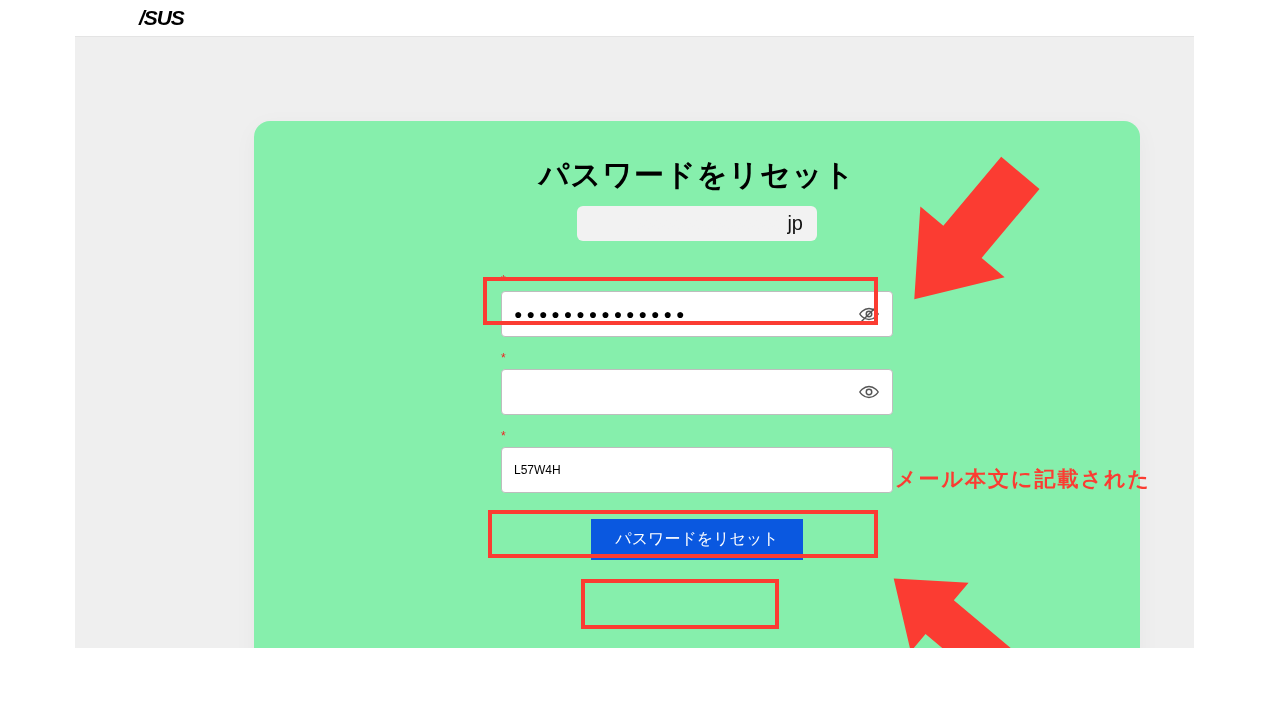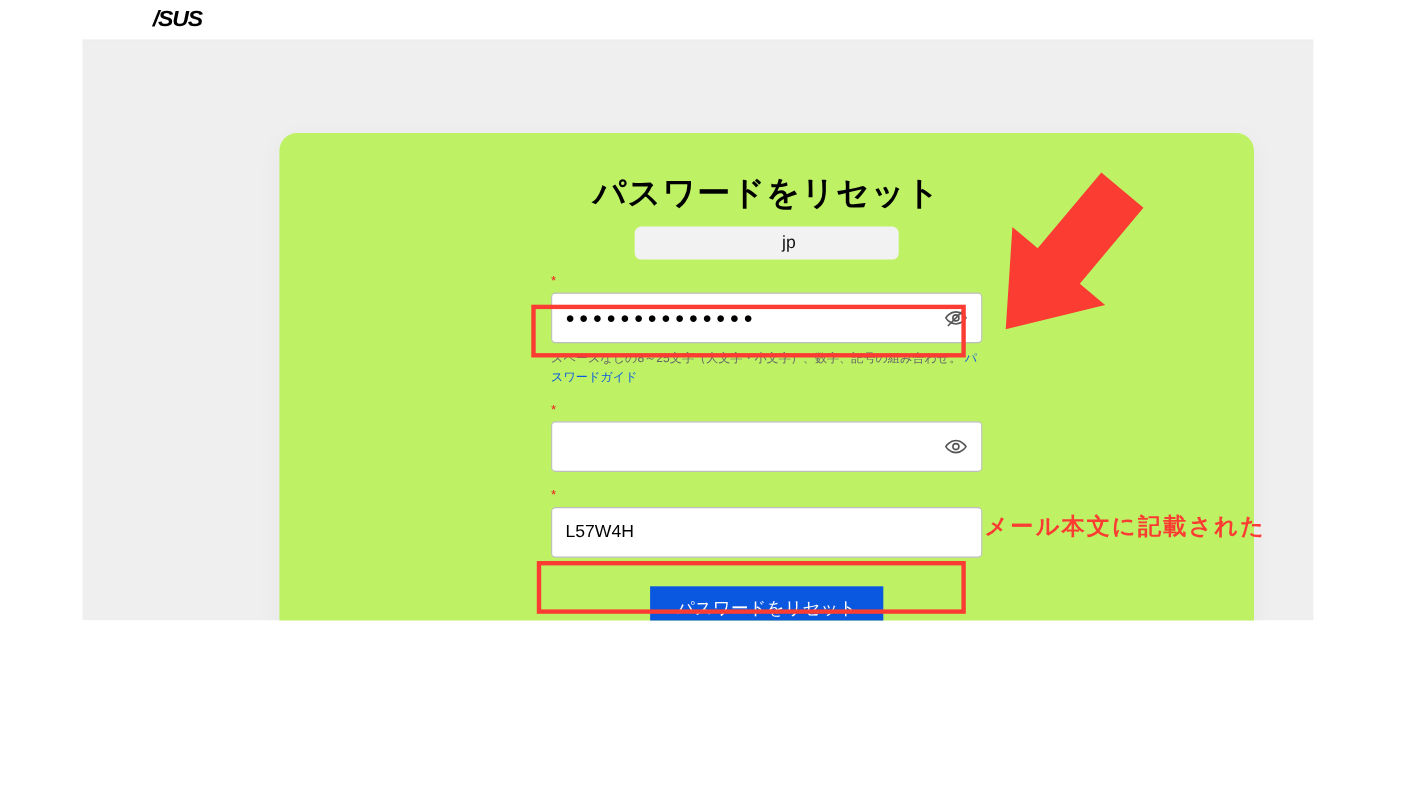--- a/index.html
+++ b/index.html
@@ -1,59 +1,59 @@
 <!DOCTYPE html>
 <html><head>
 <meta charset="utf-8">
 <style>
   * { box-sizing: border-box; margin: 0; padding: 0; }
   html, body { width: 1280px; height: 720px; font-family: "Helvetica Neue", Arial, "Hiragino Kaku Gothic ProN", "Meiryo", sans-serif; background: #fff; }
-  .page { width: 1280px; height: 564px; position: relative; overflow: hidden; }
+  .page { width: 1280px; height: 648px; position: relative; overflow: hidden; }
   .header { height: 36px; display: flex; align-items: center; padding-left: 140px; }
   .logo { font-family: Arial, sans-serif; font-weight: 900; font-style: italic; font-size: 20px; letter-spacing: -1px; color: #000; transform: scaleX(1.05); }
   .divider { position: absolute; top: 36px; left: 75px; right: 86px; height: 1px; background: #e4e4e4; }
   .gray-area { position: absolute; top: 37px; left: 75px; right: 86px; bottom: 0; background: #efefef; }
   .card {
     position: absolute;
     left: 254px; top: 121px;
     width: 886px; height: 550px;
-    background: #bef264;
+    background: #86efac;
     border-radius: 16px;
     box-shadow: 0 6px 24px rgba(0,0,0,0.04);
     padding-top: 34px;
   }
   .card-inner { width: 392px; margin: 0 auto; text-align: center; }
   .title { font-size: 30px; font-weight: 700; color: #000; margin-bottom: 10px; letter-spacing: 1px; }
   .email-box {
     display: inline-block;
     min-width: 240px;
     background: #f2f2f2;
     border-radius: 6px;
     padding: 6px 14px 6px 14px;
-    font-size: 16px;
+    font-size: 20px;
     color: #111;
-    text-align: left;
-    margin-bottom: 12px;
+    text-align: right;
+    margin-bottom: 32px;
   }
   .email-text { color:#f2f2f2; } 
   .email-suffix { color:#111; font-weight:500; }
   .field { text-align: left; margin-bottom: 10px; }
   .req { color: #e22; font-size: 12px; margin-bottom: 4px; display: block; }
   .input-wrap {
     position: relative;
     width: 392px;
     height: 46px;
     border: 1px solid #bdbdbd;
     border-radius: 4px;
     background: #fff;
     display: flex; align-items: center;
     padding: 0 12px;
   }
   .input-wrap input {
-    border: none; outline: none; width: 100%; height: 100%; font-size: 16px; background: transparent;
+    border: none; outline: none; width: 100%; height: 100%; font-size: 12px; background: transparent;
   }
   .eye { position: absolute; right: 12px; top: 50%; transform: translateY(-50%); width: 22px; height: 22px; display:flex; align-items:center; justify-content:center; cursor:pointer; }
   .hint { font-size: 11px; color: #666; margin-top: 6px; line-height: 1.5; }
   .hint a { color: #0a58e0; text-decoration: none; }
   .submit-wrap { margin-top: 26px; display:flex; justify-content:center; }
   .submit-btn {
     background: #0a58e0;
     color: #fff;
     border: none;
     font-size: 16px;
@@ -94,24 +94,20 @@
         <span class="req">*</span>
         <div class="input-wrap">
           <input type="text" style="letter-spacing: 4px; font-size: 14px;" value="●●●●●●●●●●●●●●">
           <span class="eye">
             <svg width="22" height="22" viewBox="0 0 24 24" fill="none" stroke="#555" stroke-width="1.6">
               <path d="M2 12s3.5-6 10-6 10 6 10 6-3.5 6-10 6S2 12 2 12z"></path>
               <circle cx="12" cy="12" r="3"></circle>
               <line x1="4" y1="20" x2="20" y2="4"></line>
             </svg>
           </span>
-        </div>
-        <div class="hint">
-          <span>スペースなしの8～25文字（大文字・小文字）、数字、記号の組み合わせ。</span>
-          <a href="#">パスワードガイド</a>
         </div>
       </div>
 
       
       <div class="field" style="margin-top:14px;">
         <span class="req">*</span>
         <div class="input-wrap">
           <input type="password" value="" style="">
           <span class="eye">
             <svg width="22" height="22" viewBox="0 0 24 24" fill="none" stroke="#555" stroke-width="1.6">

